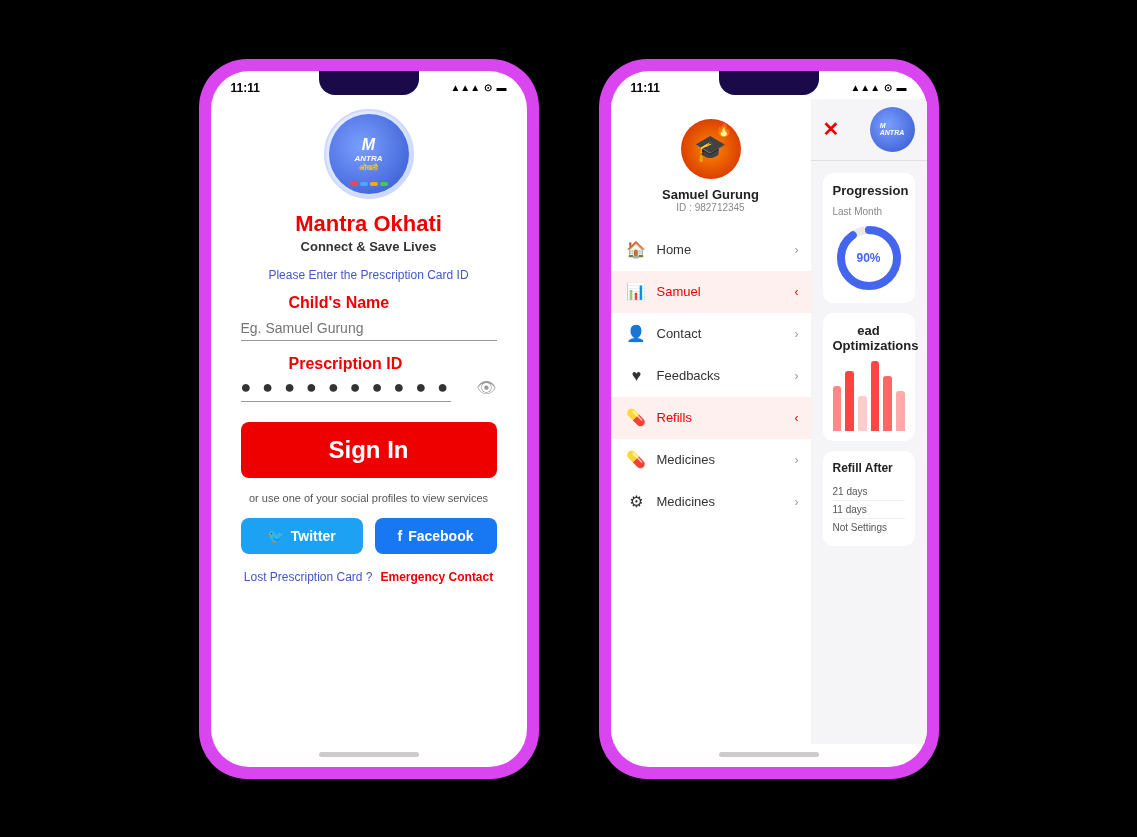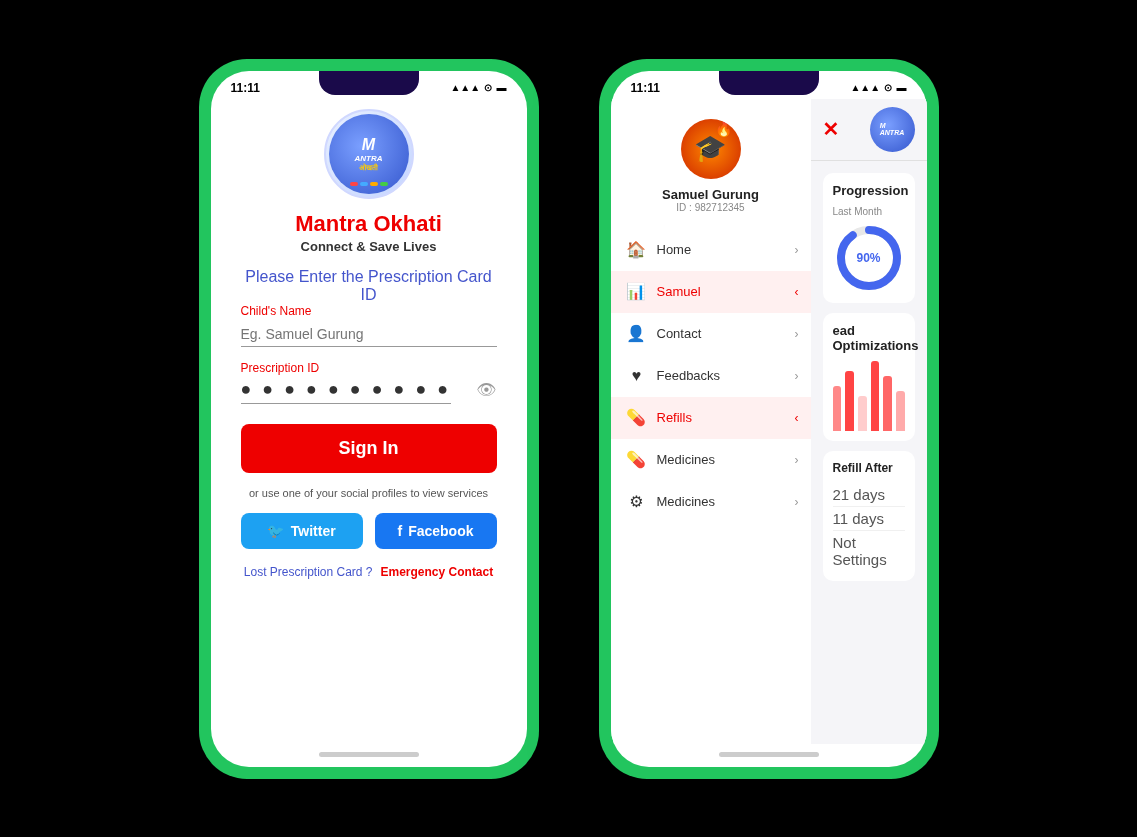--- a/index.html
+++ b/index.html
@@ -14,21 +14,21 @@
     }
     .phones-container {
       display: flex;
       gap: 60px;
       align-items: center;
       padding: 20px;
     }
 
     
     .phone {
-      background: #22c55e;
+      background: #d946ef;
       border-radius: 48px;
       padding: 12px;
       box-shadow: 0 20px 60px rgba(0,0,0,0.6);
       position: relative;
       width: 340px;
       height: 720px;
     }
     .phone-screen {
       background: #fff;
       border-radius: 38px;
@@ -130,33 +130,35 @@
       color: #e00;
       margin-bottom: 2px;
     }
     .app-subtitle {
       font-size: 13px;
       font-weight: 600;
       color: #333;
       margin-bottom: 14px;
     }
     .prescription-hint {
-      font-size: 16px;
+      font-size: 12px;
       color: #4455cc;
+      margin-bottom: 12px;
       text-align: center;
     }
     .field-group {
       width: 100%;
       margin-bottom: 14px;
     }
     .field-label {
-      font-size: 12px;
-      font-weight: 400;
+      font-size: 16px;
+      font-weight: 700;
       color: #e00;
       margin-bottom: 4px;
+      margin-left: 48px;
     }
     .field-input {
       width: 100%;
       border: none;
       border-bottom: 1.5px solid #999;
       padding: 4px 0;
       font-size: 14px;
       color: #555;
       outline: none;
       background: transparent;
@@ -173,21 +175,21 @@
       color: #999;
       font-size: 16px;
     }
     .signin-btn {
       width: 100%;
       background: #e00;
       color: #fff;
       border: none;
       border-radius: 8px;
       padding: 14px;
-      font-size: 18px;
+      font-size: 24px;
       font-weight: 700;
       cursor: pointer;
       margin: 10px 0 14px;
     }
     .social-hint {
       font-size: 11px;
       color: #555;
       margin-bottom: 14px;
       text-align: center;
     }
@@ -390,20 +392,21 @@
       transform: translate(-50%, -50%);
       font-size: 12px;
       font-weight: 700;
       color: #4466ee;
     }
     .optimizations-section {
       background: #fff;
       border-radius: 10px;
       padding: 10px;
       margin-bottom: 10px;
+      text-align: center;
     }
     .bar-chart {
       display: flex;
       align-items: flex-end;
       gap: 4px;
       height: 70px;
     }
     .bar {
       flex: 1;
       border-radius: 3px 3px 0 0;
@@ -413,21 +416,21 @@
       border-radius: 10px;
       padding: 10px;
     }
     .refill-title {
       font-size: 12px;
       font-weight: 700;
       color: #222;
       margin-bottom: 8px;
     }
     .refill-item {
-      font-size: 15px;
+      font-size: 10px;
       color: #555;
       padding: 3px 0;
       border-bottom: 1px solid #f0f0f0;
     }
     .refill-item:last-child { border-bottom: none; }
 
     
     .panel-content::-webkit-scrollbar { width: 0; }
 
     

